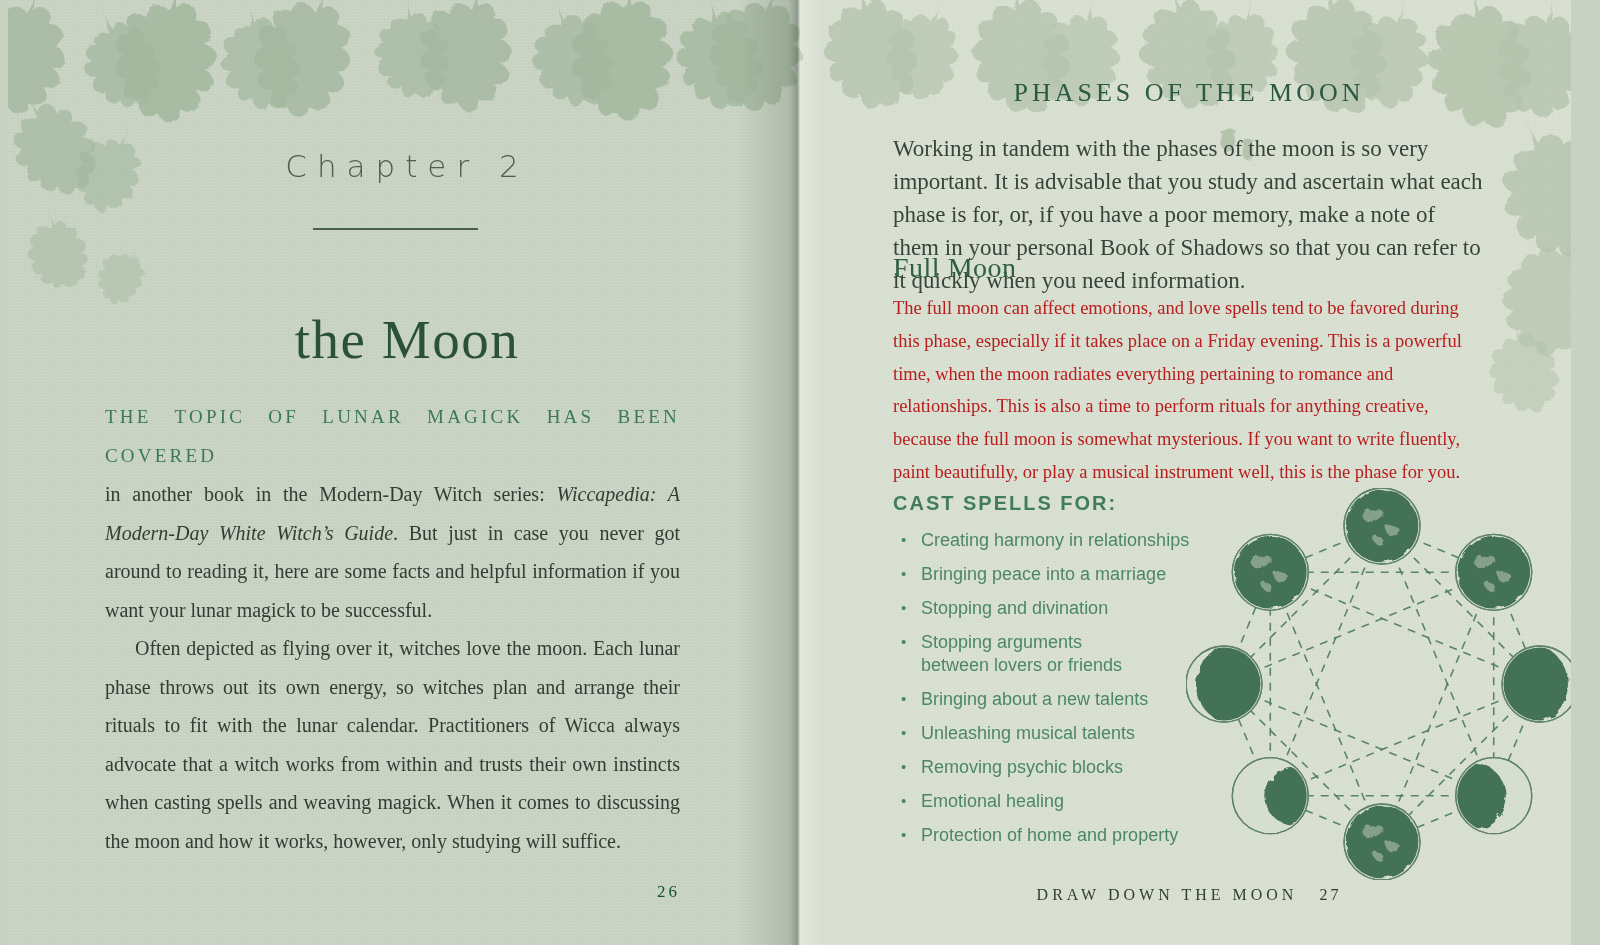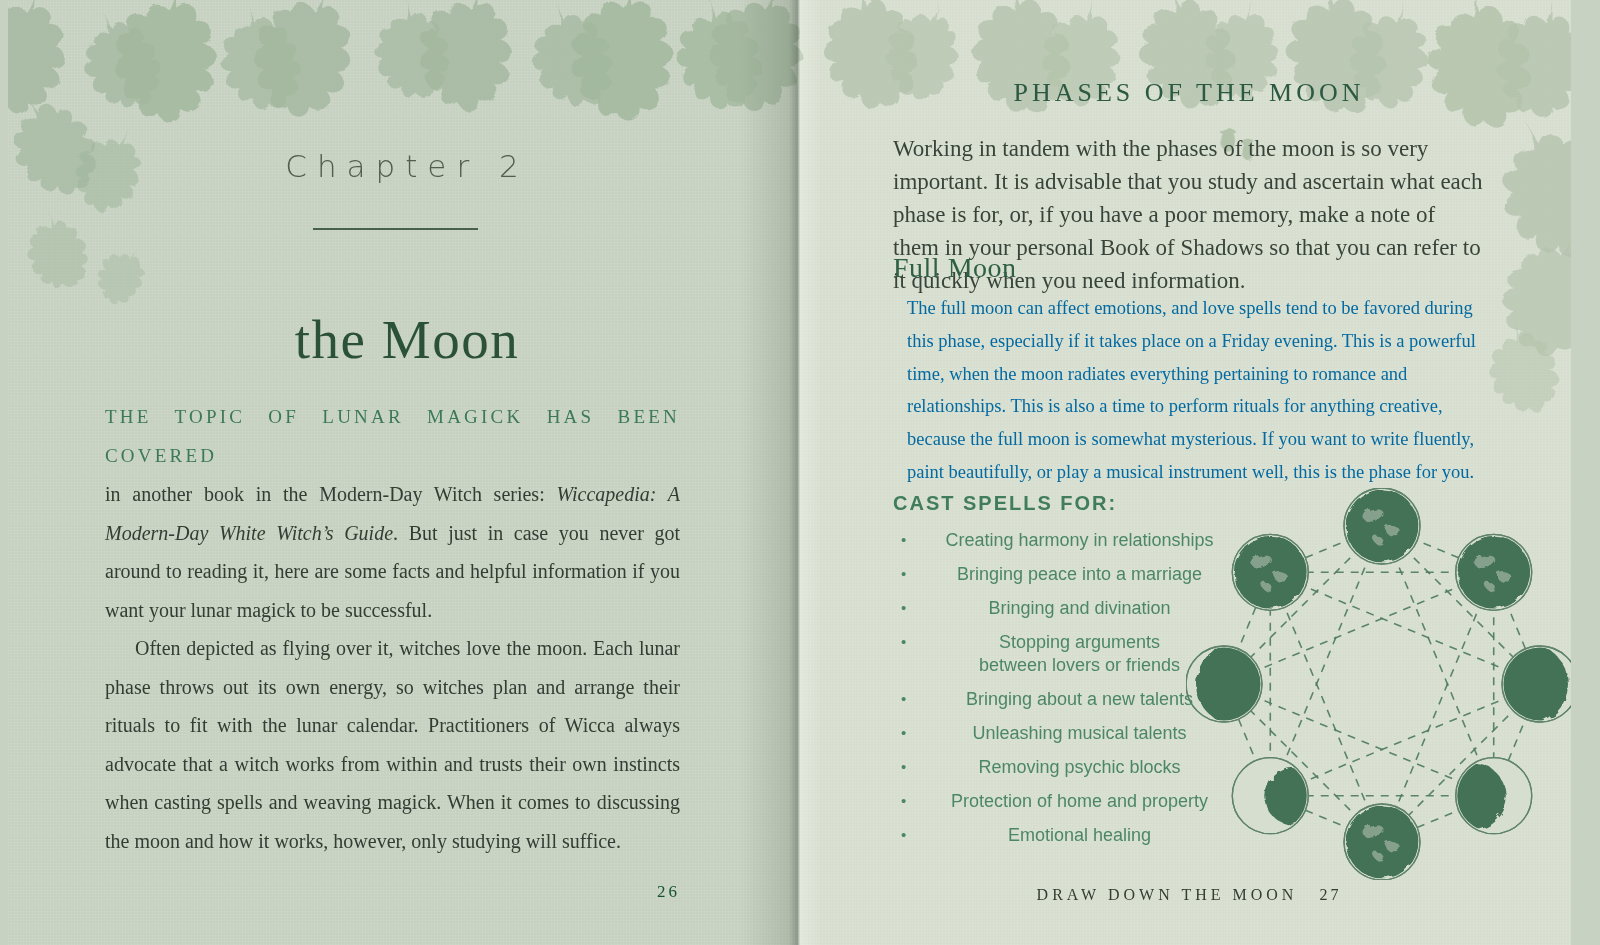--- a/index.html
+++ b/index.html
@@ -34,29 +34,29 @@
   .pageno-left{position:absolute;left:97px;width:575px;top:882px;text-align:right;z-index:3;
     font-size:17px;letter-spacing:3px;color:#14532d;}
 
   
   .phases-heading{position:absolute;left:95px;width:592px;top:78px;margin:0;text-align:center;z-index:3;
     font-size:26px;font-weight:normal;letter-spacing:4px;color:#2b5942;}
   .intro-para{position:absolute;left:95px;top:132px;width:592px;margin:0;z-index:3;
     font-size:23px;line-height:33px;color:#38443a;}
   .fullmoon-heading{position:absolute;left:95px;top:252px;margin:0;z-index:3;
     font-size:28px;font-weight:normal;letter-spacing:.5px;color:#2f5f45;}
-  .fullmoon-para{position:absolute;left:109px;top:292px;width:596px;margin:0;z-index:3;
-    font-size:18.5px;line-height:32.8px;color:#0369a1;}
+  .fullmoon-para{position:absolute;left:95px;top:292px;width:596px;margin:0;z-index:3;
+    font-size:18.5px;line-height:32.8px;color:#b91c1c;}
   .cast-block{position:absolute;left:95px;top:492px;width:345px;z-index:4;}
   .cast-label{font-family:"Liberation Sans","DejaVu Sans",sans-serif;font-weight:bold;
     font-size:20px;letter-spacing:2px;color:#417c5c;}
   .spell-list{list-style:none;margin:14px 0 0 0;padding:0;}
   .spell-list li{position:relative;padding-left:28px;margin-bottom:11px;
     font-family:"Liberation Sans","DejaVu Sans",sans-serif;font-size:18px;line-height:23px;
-    color:#4c8765;white-space:pre-line;text-align:center;}
+    color:#4c8765;white-space:pre-line;}
   .spell-list li::before{content:"\2022";position:absolute;left:8px;top:-1px;font-size:15px;color:#4c8765;}
   #moon-diagram{position:absolute;left:388px;top:488px;z-index:2;}
   .footer-right{position:absolute;left:95px;width:592px;top:886px;text-align:center;z-index:3;
     font-size:16px;letter-spacing:4px;color:#323d33;}
   .footer-right .pn{margin-left:22px;letter-spacing:3px;}
 </style>
 </head>
 <body>
 
 <div class="spread">
@@ -135,28 +135,28 @@
 
     <h3 class="fullmoon-heading">Full Moon</h3>
 
     <p class="fullmoon-para">The full moon can affect emotions, and love spells tend to be favored during this phase, especially if it takes place on a Friday evening. This is a powerful time, when the moon radiates everything pertaining to romance and relationships. This is also a time to perform rituals for anything creative, because the full moon is somewhat mysterious. If you want to write fluently, paint beautifully, or play a musical instrument well, this is the phase for you.</p>
 
     <div class="cast-block">
       <div class="cast-label">CAST SPELLS FOR:</div>
       <ul class="spell-list" id="spell-list">
           <li>Creating harmony in relationships</li>
           <li>Bringing peace into a marriage</li>
-          <li>Bringing and divination</li>
+          <li>Stopping and divination</li>
           <li>Stopping arguments
 between lovers or friends</li>
           <li>Bringing about a new talents</li>
           <li>Unleashing musical talents</li>
           <li>Removing psychic blocks</li>
+          <li>Emotional healing</li>
           <li>Protection of home and property</li>
-          <li>Emotional healing</li>
         </ul>
     </div>
 
     <svg id="moon-diagram" width="392" height="392" viewBox="0 0 392 392">
       <defs>
         <clipPath id="mclip">
             <circle cx="0" cy="0" r="36.5"></circle>
           </clipPath>
         <filter id="roughmoon" x="-40%" y="-40%" width="180%" height="180%">
           <feTurbulence type="fractalNoise" baseFrequency="0.09" numOctaves="3" seed="7" result="n"></feTurbulence>

